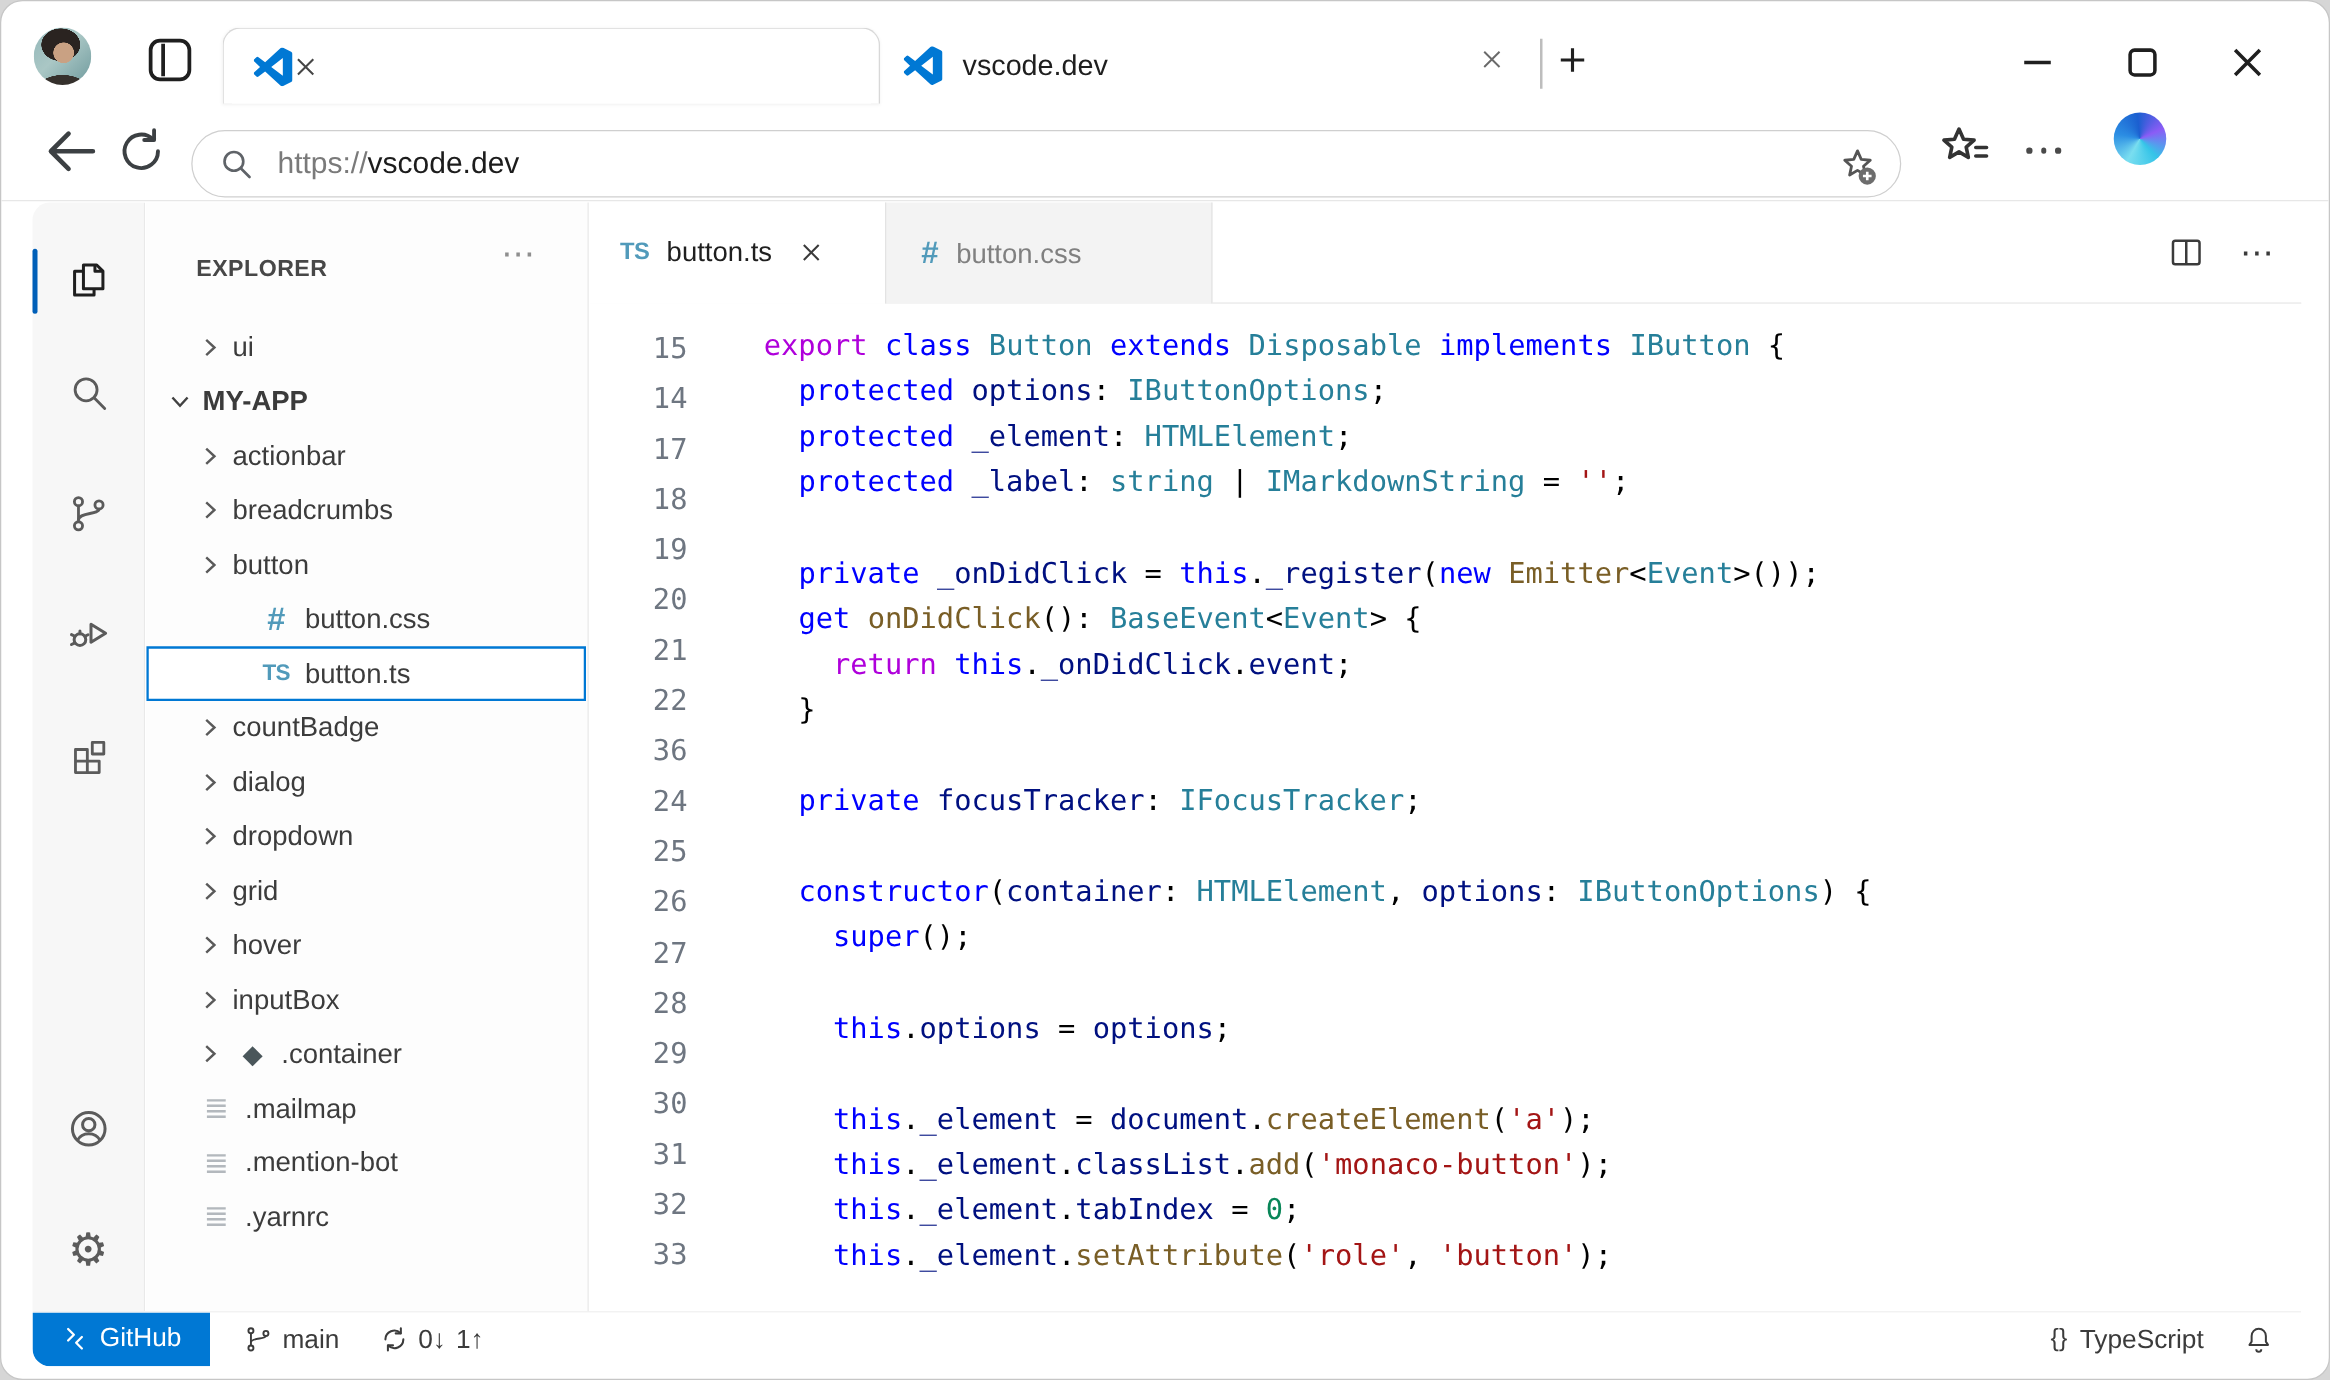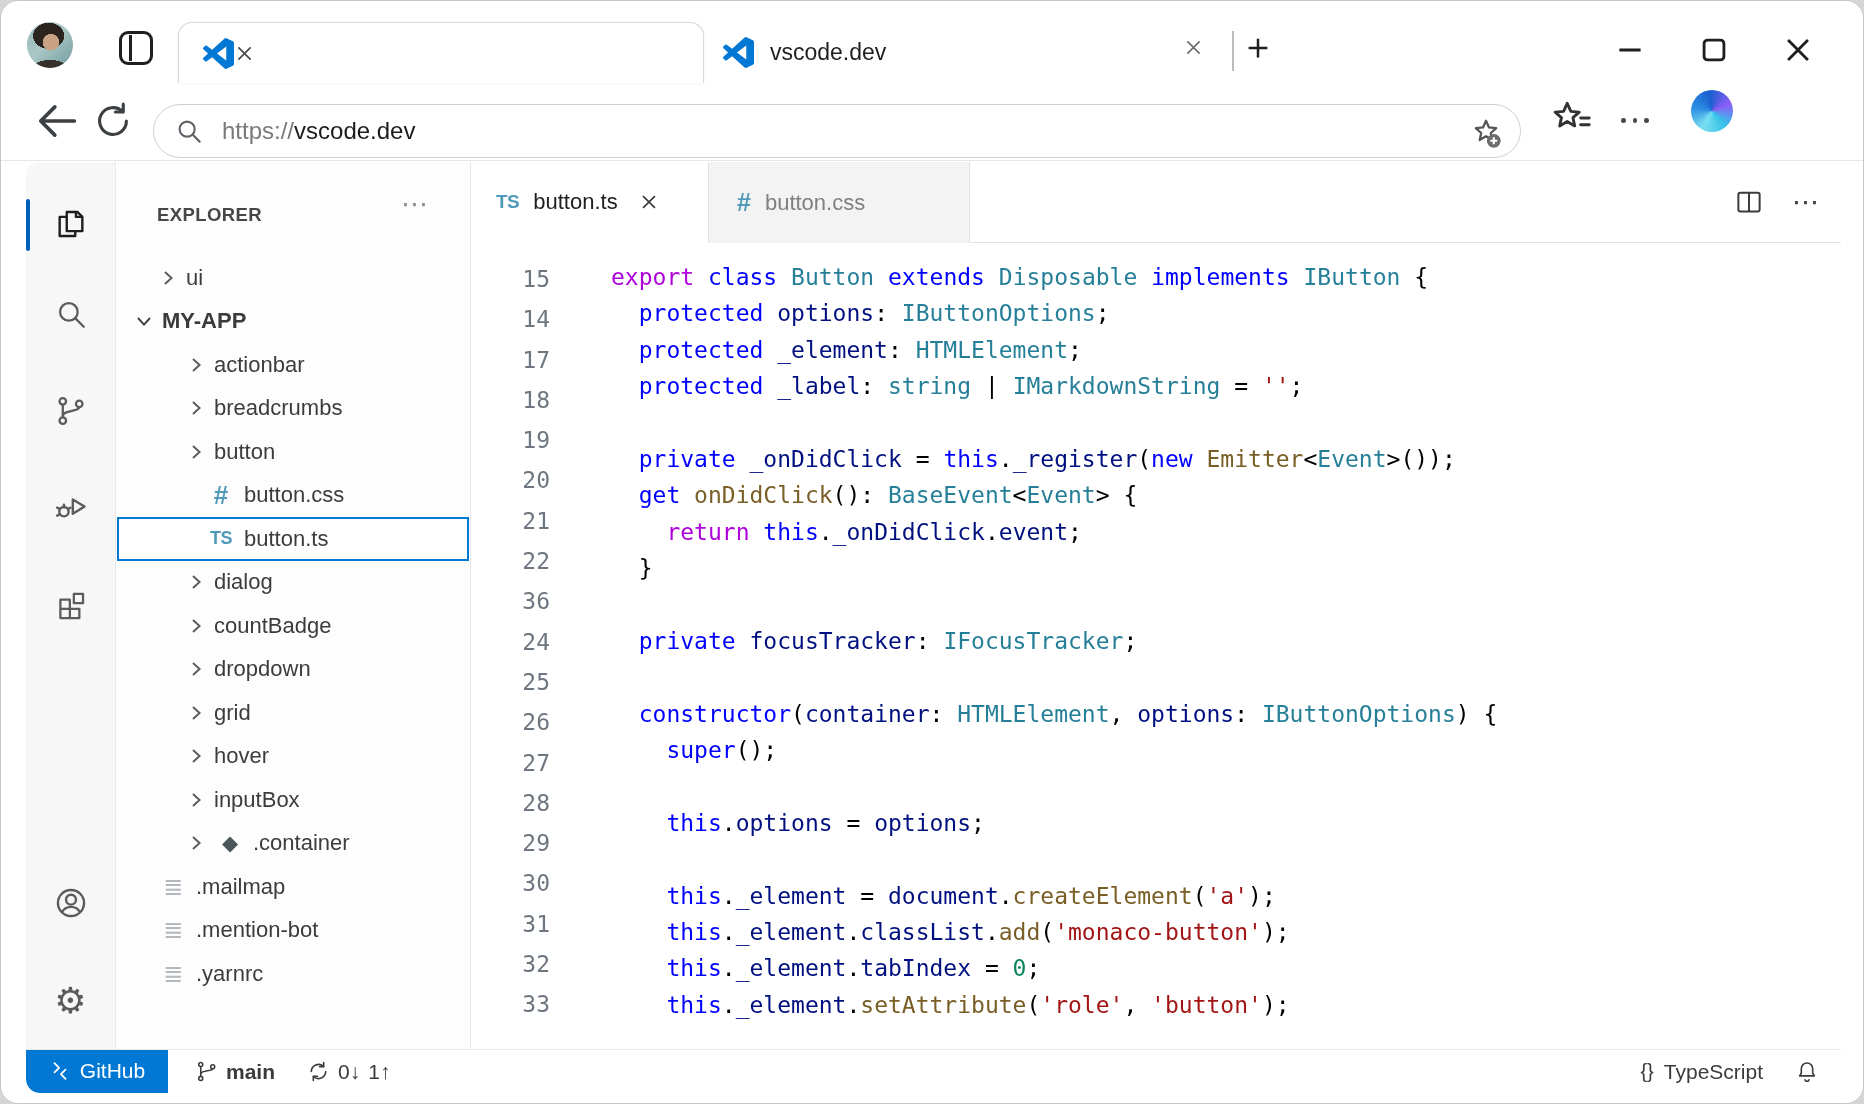--- a/index.html
+++ b/index.html
@@ -51,21 +51,21 @@
   .gear{font-family:"DejaVu Sans",sans-serif;font-size:36px;color:#5b5b5b;line-height:1;}
 
   
   .sidebar{position:absolute;left:91px;top:0;bottom:44px;width:354px;background:#fdfdfd;border-right:1px solid #e9e9e9;box-sizing:border-box;overflow:hidden;}
   .exp-title{position:absolute;left:40px;top:42px;font-size:18.5px;font-weight:600;letter-spacing:.4px;color:#474747;}
   .exp-more{position:absolute;right:40px;top:26px;font-size:27px;color:#8f8f8f;letter-spacing:2px;}
   .treewrap{position:absolute;left:0;right:1px;top:94px;}
   .trow{height:43.5px;display:flex;align-items:center;box-sizing:border-box;}
   .trow.root{padding-left:16px;}
   .trow.d1{padding-left:40px;}
-  .trow.d2{padding-left:68px;}
+  .trow.d2{padding-left:40px;}
   .trow.d3{padding-left:88px;}
   .trow.selected{background:#fff;box-shadow:inset 0 0 0 2px #0078D4;}
   .chev{width:22px;height:22px;margin-right:7px;flex:none;}
   .chev.down{transform:rotate(90deg);}
   .tlabel{font-size:22px;color:#3c3c3c;white-space:nowrap;}
   .root .tlabel{font-weight:700;color:#3b3b3b;}
   .ficon{width:32px;margin-right:7px;flex:none;text-align:center;}
   .ficon.ts{font-size:18px;font-weight:700;color:#519aba;letter-spacing:-.5px;}
   .ficon.css{font-size:26px;font-weight:700;color:#519aba;}
   .ficon.git{font-size:21px;color:#4a565a;}
@@ -87,21 +87,21 @@
   .editor-more{margin-right:20px;font-size:27px;color:#3b3b3b;letter-spacing:2px;}
   .codearea{position:absolute;left:0;right:0;top:81px;bottom:0;overflow:hidden;background:#fff;}
   .gutter{position:absolute;left:0;top:16px;width:78px;text-align:right;font-family:"DejaVu Sans Mono",monospace;font-size:23px;line-height:40.3px;color:#6e7681;}
   .code{position:absolute;left:139px;top:16px;font-family:"DejaVu Sans Mono",monospace;font-size:23px;line-height:36.4px;white-space:pre;color:#000;}
   .cline{height:36.4px;}
 
   
   .statusbar{position:absolute;left:0;right:0;bottom:0;height:44px;background:#fff;border-top:1px solid #e8e8e8;border-radius:0 0 14px 14px;box-sizing:border-box;overflow:hidden;display:flex;align-items:center;}
   .sb-github{height:100%;width:142px;margin-top:-1px;background:#0078D4;color:#fff;display:flex;align-items:center;justify-content:center;gap:9px;font-size:21px;flex:none;border-bottom-left-radius:13px;}
   .sb-item{display:flex;align-items:center;gap:8px;font-size:21px;color:#3b3b3b;}
-  .sb-branch{margin-left:27px;font-weight:bold;}
+  .sb-branch{margin-left:27px;}
   .sb-sync{margin-left:32px;}
   .sb-right{margin-left:auto;display:flex;align-items:center;}
   .sb-lang{display:flex;align-items:center;gap:10px;font-size:21px;color:#3b3b3b;}
   .sb-braces{font-size:20px;}
   .sb-bell{margin-left:32px;margin-right:22px;}
 </style>
 </head>
 <body>
 
 <div class="window">
@@ -294,27 +294,27 @@
             <span class="tlabel">button.css</span>
           </div>
           <div class="trow d3 selected">
             <span class="ficon ts">TS</span>
             <span class="tlabel">button.ts</span>
           </div>
           <div class="trow d2">
             <svg class="chev" viewBox="0 0 16 16">
               <path d="M5.8 3.6 10.6 8 5.8 12.4" fill="none" stroke="#5a5a5a" stroke-width="1.4"></path>
             </svg>
+            <span class="tlabel">countBadge</span>
+          </div>
+          <div class="trow d2">
+            <svg class="chev" viewBox="0 0 16 16">
+              <path d="M5.8 3.6 10.6 8 5.8 12.4" fill="none" stroke="#5a5a5a" stroke-width="1.4"></path>
+            </svg>
             <span class="tlabel">dialog</span>
-          </div>
-          <div class="trow d2">
-            <svg class="chev" viewBox="0 0 16 16">
-              <path d="M5.8 3.6 10.6 8 5.8 12.4" fill="none" stroke="#5a5a5a" stroke-width="1.4"></path>
-            </svg>
-            <span class="tlabel">countBadge</span>
           </div>
           <div class="trow d2">
             <svg class="chev" viewBox="0 0 16 16">
               <path d="M5.8 3.6 10.6 8 5.8 12.4" fill="none" stroke="#5a5a5a" stroke-width="1.4"></path>
             </svg>
             <span class="tlabel">dropdown</span>
           </div>
           <div class="trow d2">
             <svg class="chev" viewBox="0 0 16 16">
               <path d="M5.8 3.6 10.6 8 5.8 12.4" fill="none" stroke="#5a5a5a" stroke-width="1.4"></path>

